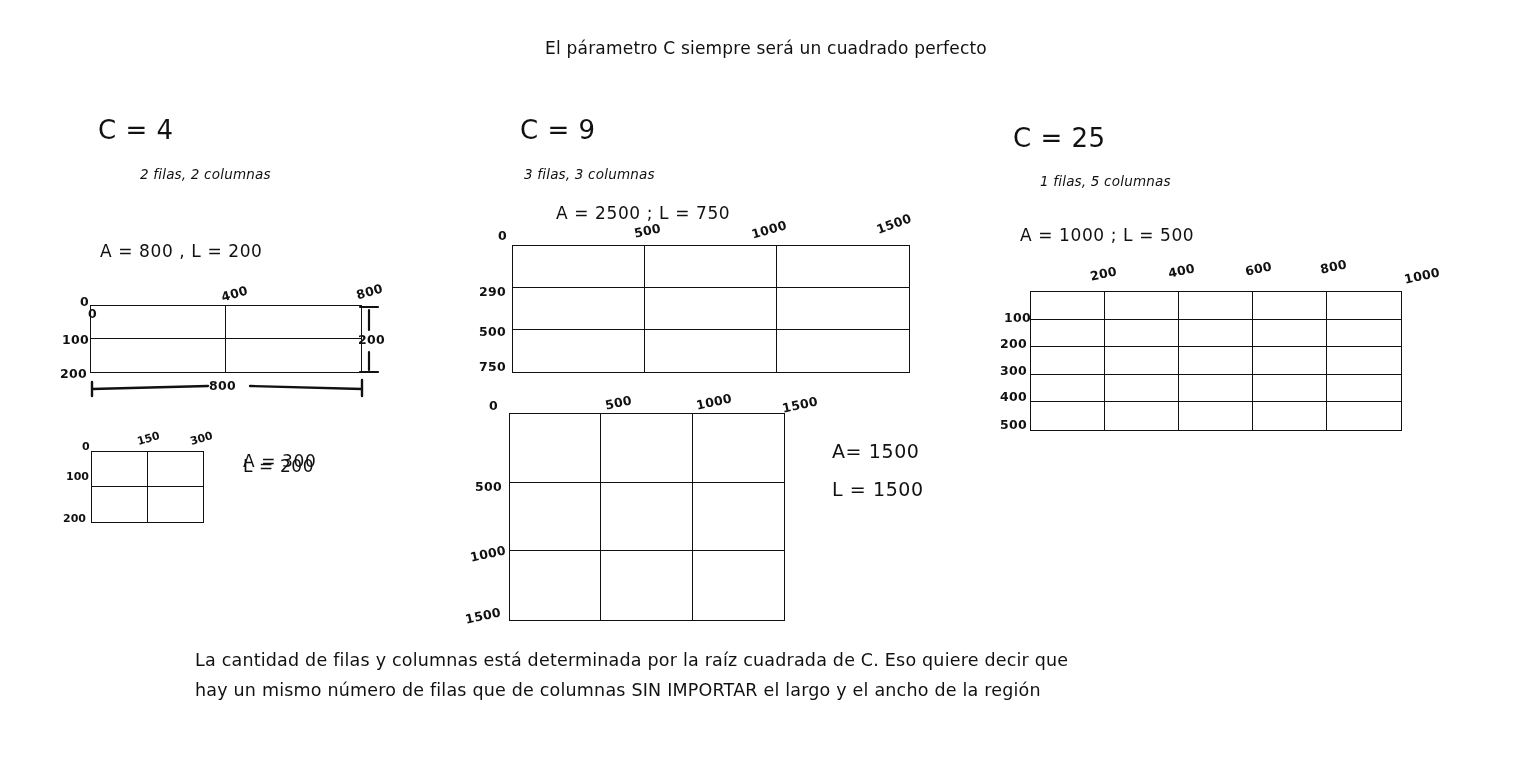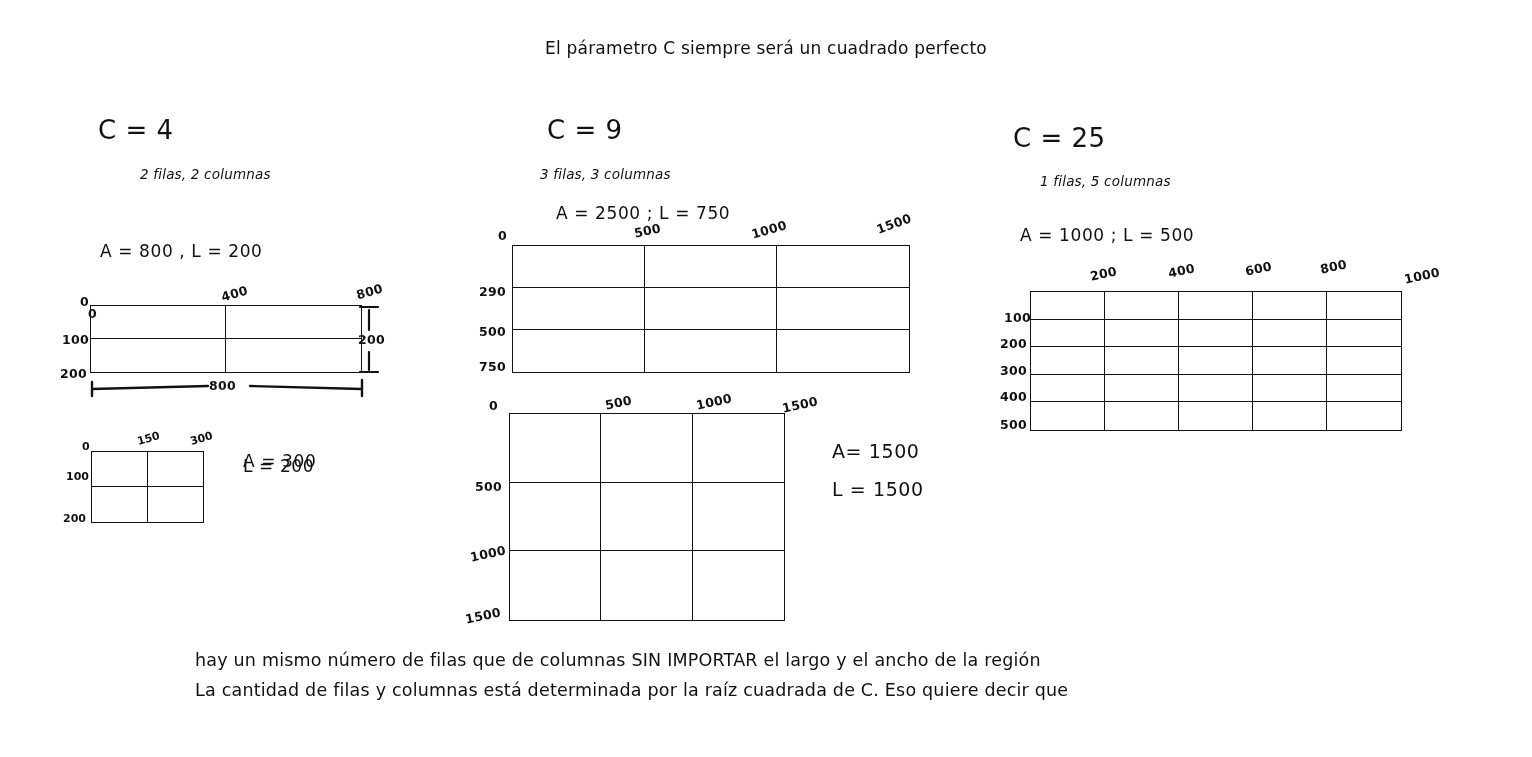--- a/index.html
+++ b/index.html
@@ -108,22 +108,22 @@
 <div class="grid thin" id="g-c4-2" style="left:91px; top:451px; width:113px; height:72px; grid-template-columns:1fr 1fr; grid-template-rows:1fr 1fr;">
   <div></div>
     <div class="lastcol"></div>
   <div class="lastrow"></div>
     <div class="lastcol lastrow"></div>
 </div>
 
 <div class="abs hand eq" style="left:243px; top:451px;">A = 300</div>
 <div class="abs hand eq" style="left:243px; top:456px;">L = 200</div>
 
-<div class="abs hand sec-c" style="left:520px; top:115px;margin-left:27px;">C = 9</div>
-<div class="abs hand sec-sub" style="left:540px; top:166px;">3 filas, 3 columnas</div>
+<div class="abs hand sec-c" style="left:520px; top:115px;">C = 9</div>
+<div class="abs hand sec-sub" style="left:524px; top:166px;">3 filas, 3 columnas</div>
 
 <div class="abs hand eq" style="left:556px; top:203px;">A = 2500 ;  L = 750</div>
 
 <div class="abs hand tick" style="left:498px; top:228px;">0</div>
 <div class="abs hand tick" style="left:634px; top:223px;"><span class="rot-n">500</span></div>
 <div class="abs hand tick" style="left:751px; top:222px;"><span class="rot-n2">1000</span></div>
 <div class="abs hand tick" style="left:876px; top:216px;"><span class="rot-n3">1500</span></div>
 
 <div class="abs hand tick" style="left:479px; top:284px;">290</div>
 <div class="abs hand tick" style="left:479px; top:324px;">500</div>
@@ -204,15 +204,15 @@
     <div></div>
     <div class="lastcol"></div>
   <div class="lastrow"></div>
     <div class="lastrow"></div>
     <div class="lastrow"></div>
     <div class="lastrow"></div>
     <div class="lastcol lastrow"></div>
 </div>
 
 <div class="abs hand" id="caption">
+  <div>La cantidad de filas y columnas está determinada por la raíz cuadrada de C. Eso quiere decir que</div>
   <div>hay un mismo número de filas que de columnas SIN IMPORTAR el largo y el ancho de la región</div>
-  <div>La cantidad de filas y columnas está determinada por la raíz cuadrada de C. Eso quiere decir que</div>
 </div>
 
 </body></html>

